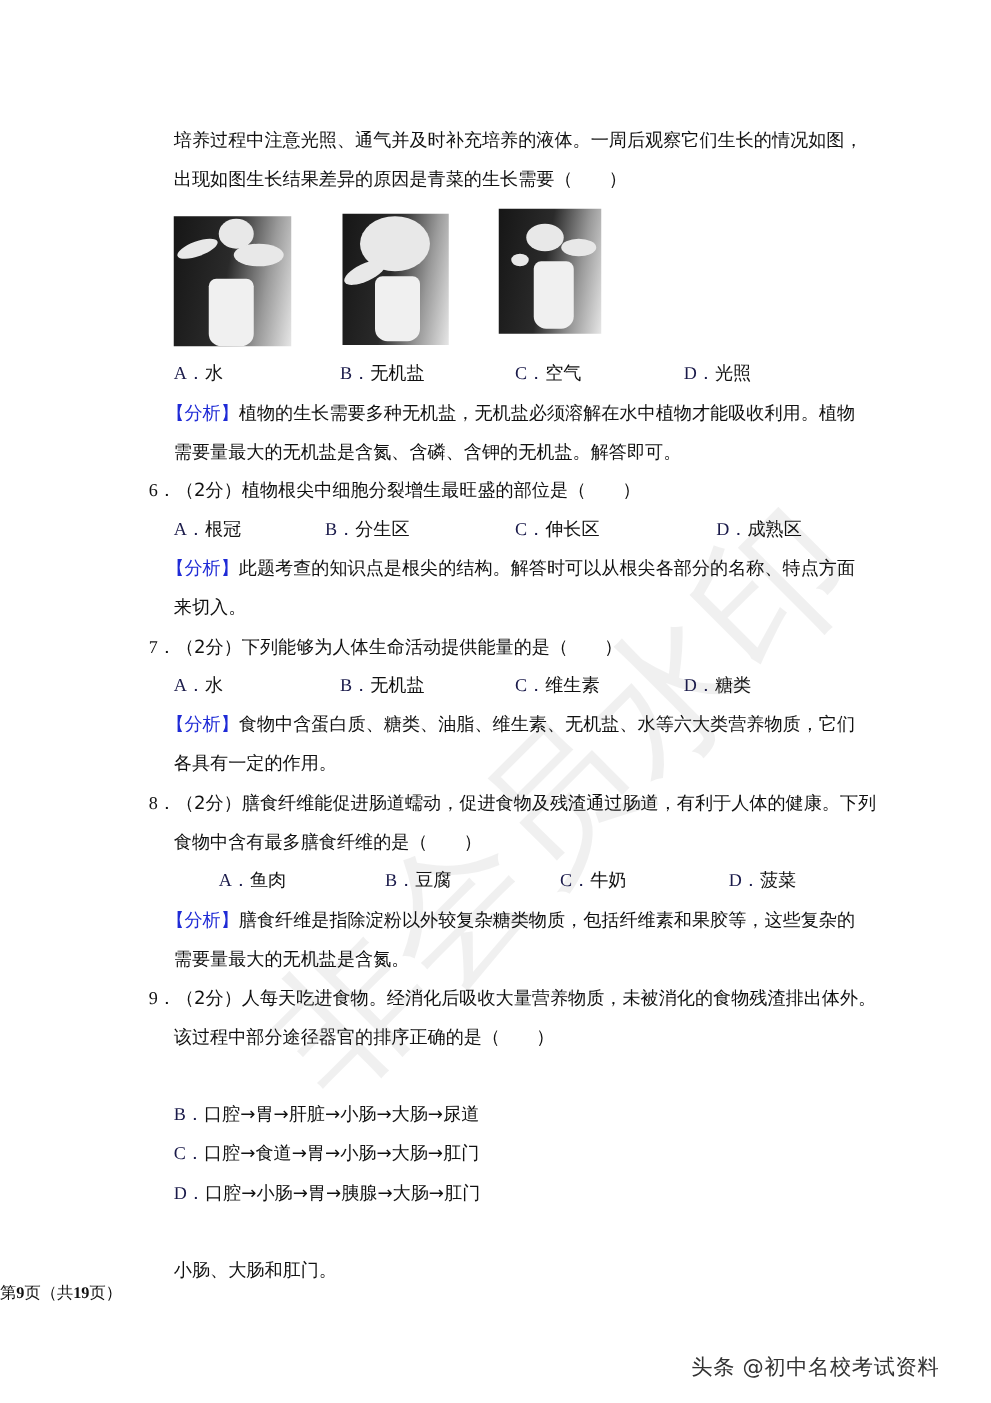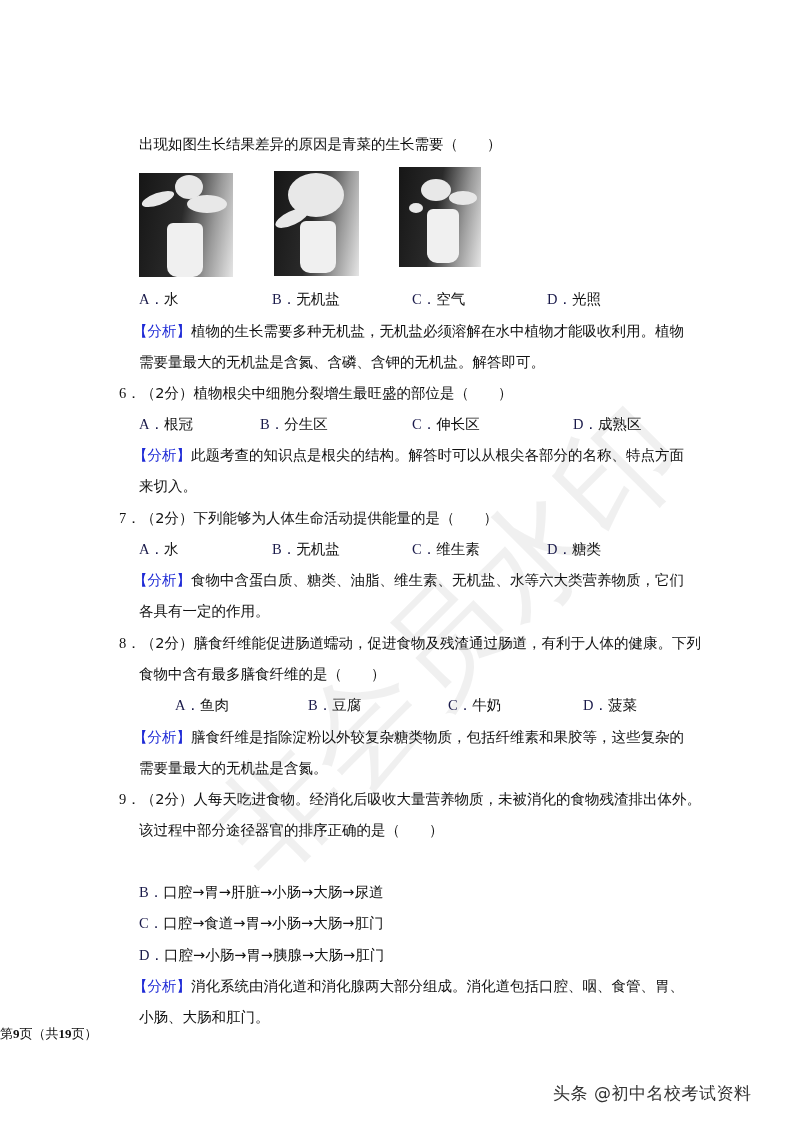--- a/index.html
+++ b/index.html
@@ -22,20 +22,21 @@
   .watermark { position: absolute; left: 150px; top: 560px; font-size: 120px; color: rgba(0,0,0,0.06);
                transform: rotate(-45deg); transform-origin: center; white-space: nowrap; pointer-events: none; }
 </style>
 </head>
 <body>
 
 <div class="page">
 
   <div class="watermark">非会员水印</div>
 
+  <div class="line" style="top:104px;left:139px;">培养过程中注意光照、通气并及时补充培养的液体。一周后观察它们生长的情况如图，</div>
   <div class="line" style="top:135px;left:139px;">出现如图生长结果差异的原因是青菜的生长需要（　　）</div>
 
   <div class="figs">
     <div class="fig" style="left:0;top:6px;width:94px;height:104px;">
       <div class="leaf" style="left:36px;top:2px;width:28px;height:24px;"></div>
       <div class="leaf" style="left:2px;top:20px;width:34px;height:12px;transform:rotate(-20deg);"></div>
       <div class="leaf" style="left:48px;top:22px;width:40px;height:18px;"></div>
       <div class="flask" style="left:28px;top:50px;width:36px;height:54px;"></div>
     </div>
     <div class="fig" style="left:135px;top:4px;width:85px;height:105px;">
@@ -89,21 +90,20 @@
     <span class="opt" style="left:408px;"><span class="letter">D．</span><span>菠菜</span></span>
   </div>
   <div class="line" style="top:728px;left:133px;"><span class="tag">【分析】</span><span>膳食纤维是指除淀粉以外较复杂糖类物质，包括纤维素和果胶等，这些复杂的</span></div>
   <div class="line" style="top:759px;left:139px;">需要量最大的无机盐是含氮。</div>
 
   <div class="line" style="top:790px;left:119px;"><span class="qnum">9．</span><span>（2分）</span><span>人每天吃进食物。经消化后吸收大量营养物质，未被消化的食物残渣排出体外。</span></div>
   <div class="line" style="top:821px;left:139px;">该过程中部分途径器官的排序正确的是（　　）</div>
   <div class="line" style="top:883px;left:139px;"><span class="letter">B．</span><span>口腔→胃→肝脏→小肠→大肠→尿道</span></div>
   <div class="line" style="top:914px;left:139px;"><span class="letter">C．</span><span>口腔→食道→胃→小肠→大肠→肛门</span></div>
   <div class="line" style="top:946px;left:139px;"><span class="letter">D．</span><span>口腔→小肠→胃→胰腺→大肠→肛门</span></div>
-  <div class="line" style="top:977px;left:133px;"><span class="tag">【分析】</span><span>消化系统由消化道和消化腺两大部分组成。消化道包括口腔、咽、食管、胃、</span></div>
   <div class="line" style="top:1008px;left:139px;">小肠、大肠和肛门。</div>
 
   <div class="footer">
     <span>第</span><b>9</b><span>页（共</span><b>19</b><span>页）</span>
   </div>
 
   <div class="brand">头条 @初中名校考试资料</div>
 </div>
 
 </body></html>

